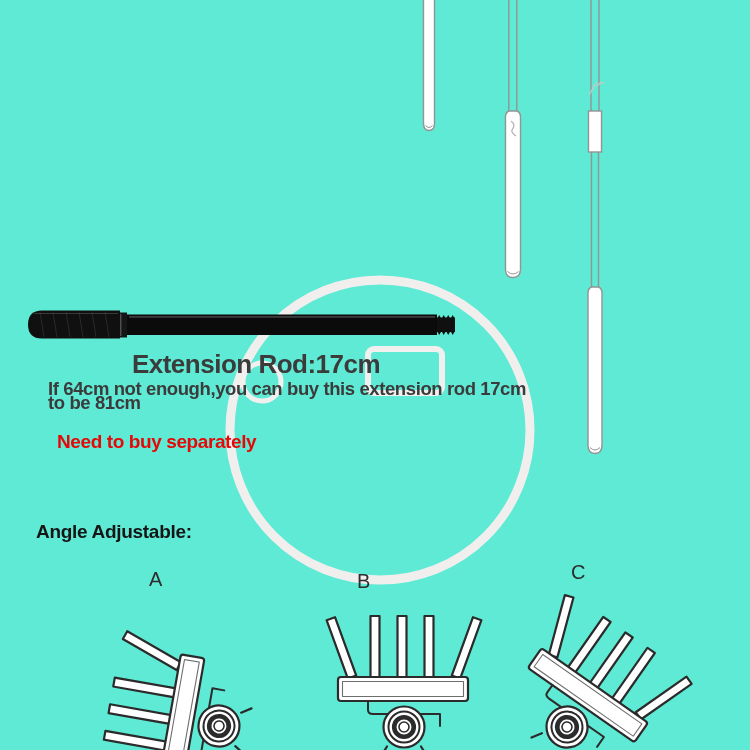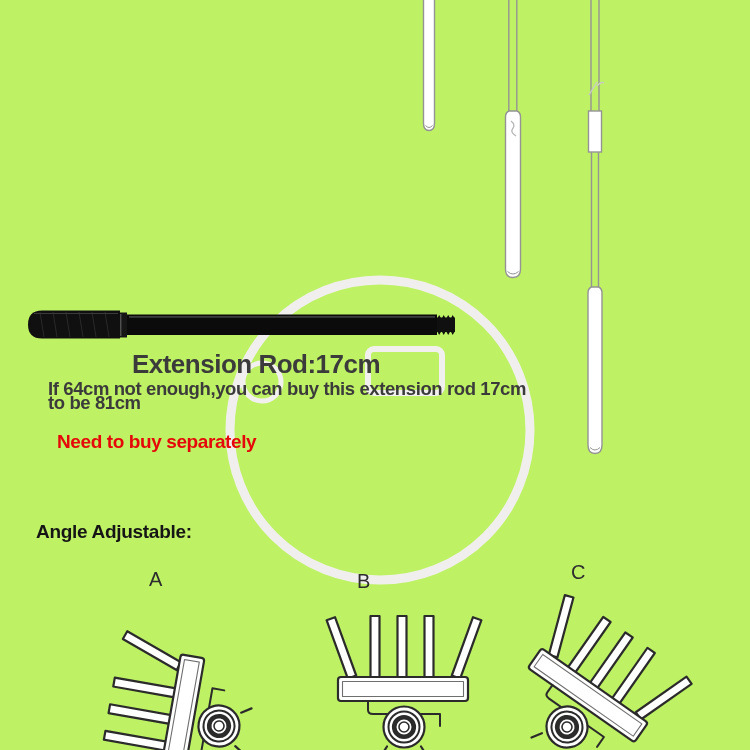--- a/index.html
+++ b/index.html
@@ -1,17 +1,17 @@
 <!DOCTYPE html>
 <html><head>
 <meta charset="utf-8">
 <style>
   html,body{margin:0;padding:0;background:#fff;}
   .canvas{
-    position:relative;width:750px;height:750px;background:#bef264;
+    position:relative;width:750px;height:750px;background:#5eead4;
     overflow:hidden;font-family:"Liberation Sans",sans-serif;
   }
   .art{position:absolute;left:0;top:0;width:750px;height:750px;}
   .txt{position:absolute;white-space:nowrap;}
   .title{
     left:0;top:349px;width:512px;text-align:center;
     font-size:26px;font-weight:bold;color:#3b3b3b;letter-spacing:-0.5px;
   }
   .desc{font-size:18.5px;font-weight:bold;color:#3b3b3b;letter-spacing:-0.4px;}
   .desc1{left:48px;top:378px;}

